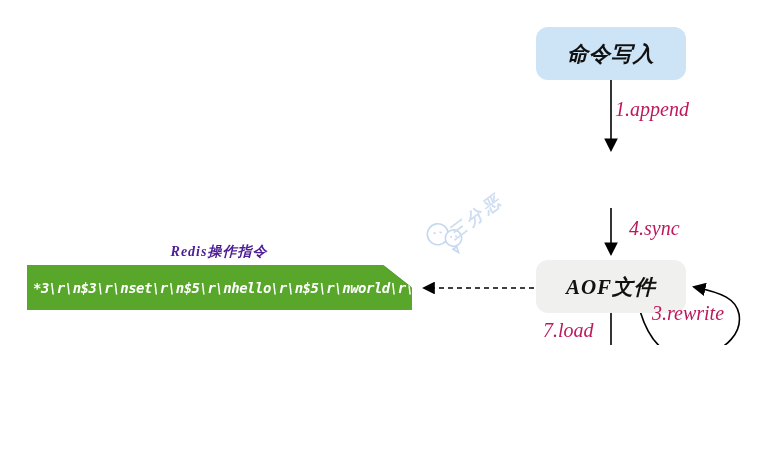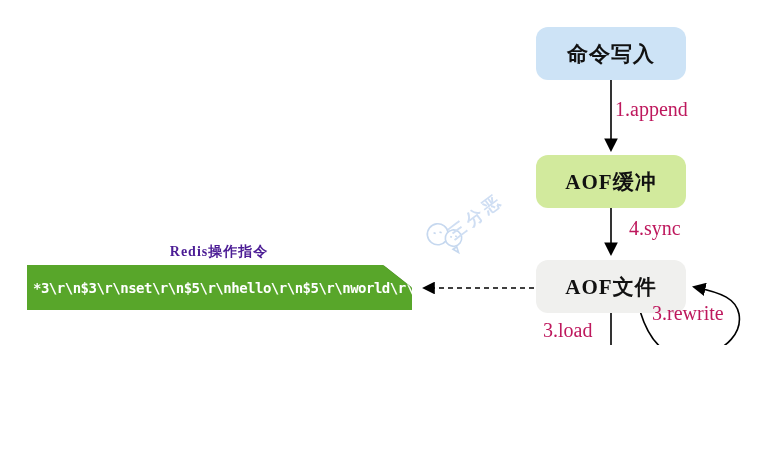--- a/index.html
+++ b/index.html
@@ -7,20 +7,21 @@
     padding: 0;
     background: #ffffff;
     font-family: "Liberation Serif", "DejaVu Serif", serif;
   }
   .canvas {
     position: relative;
     width: 763px;
     height: 345px;
     background: #ffffff;
     overflow: hidden;
+    font-style: italic;
   }
   svg.overlay {
     position: absolute;
     left: 0; top: 0;
     width: 763px; height: 451px;
     pointer-events: none;
   }
   .node {
     position: absolute;
     width: 150px;
@@ -122,34 +123,31 @@
       <line x1="7" y1="12" x2="9" y2="13"></line>
       <line x1="13" y1="12" x2="15" y2="13"></line>
       <line x1="23" y1="18" x2="24.5" y2="19"></line>
       <line x1="28" y1="18" x2="29.5" y2="19"></line>
     </g>
   </svg>
 
   <div class="node node-command">
     <span>命令写入</span>
   </div>
-  <div class="node node-buffer">
-    <span>AOF缓冲</span>
-  </div>
   <div class="node node-file">
     <span>AOF文件</span>
   </div>
   <div class="node node-restart">
     <span>重启</span>
   </div>
 
   <div class="edge-label label-append">1.append</div>
   <div class="edge-label label-sync">4.sync</div>
   <div class="edge-label label-rewrite">3.rewrite</div>
-  <div class="edge-label label-load">3.load</div>
+  <div class="edge-label label-load">7.load</div>
 
   <div class="ribbon-caption">Redis操作指令</div>
   <div class="ribbon">
     <span class="ribbon-text">*3\r\n$3\r\nset\r\n$5\r\nhello\r\n$5\r\nworld\r\n</span>
   </div>
 
   <div class="watermark-text">三分恶</div>
 
 </div>
 

